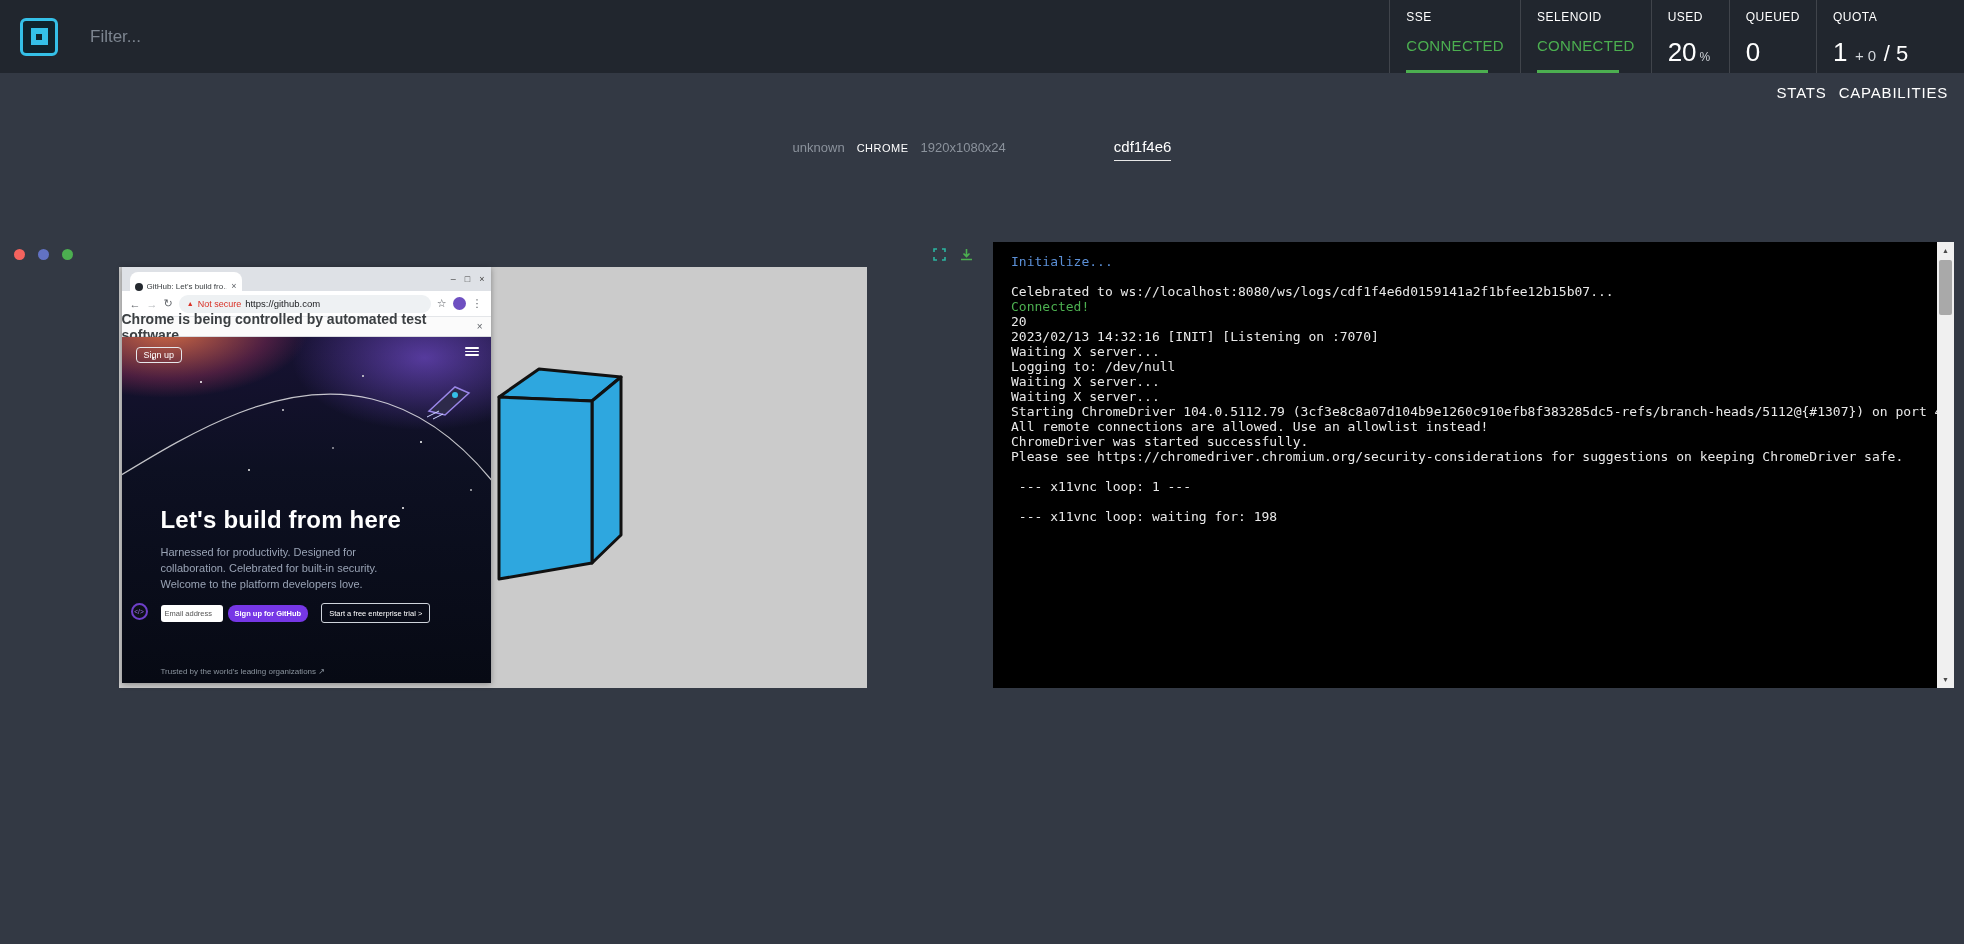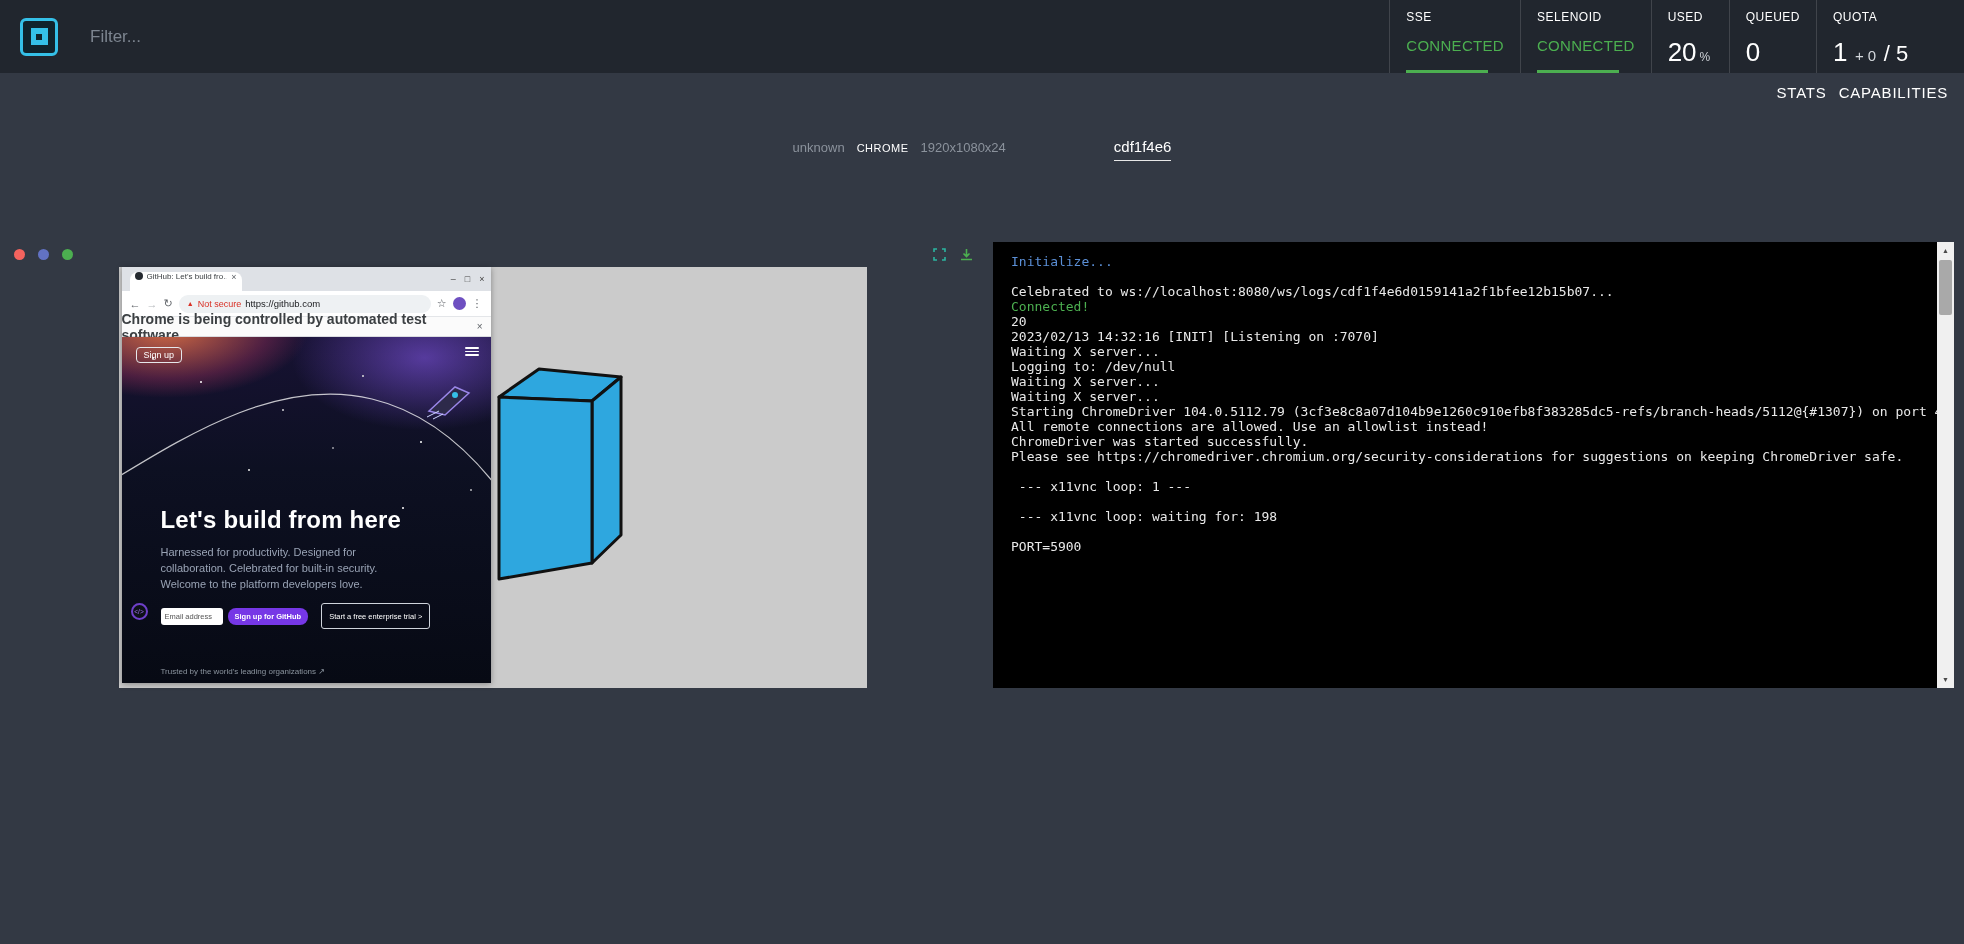--- a/index.html
+++ b/index.html
@@ -50,21 +50,21 @@
   .dot-red{background:#f4635e;}
   .dot-blue{background:#6272c3;}
   .dot-green{background:#4caf50;}
   .vnc-icons{margin-left:auto;margin-right:12px;display:flex;gap:14px;align-items:center;}
   .vnc-icon{cursor:pointer;display:flex;}
   .vnc-screen{width:748px;height:421px;margin:0 auto;background:#cbcbcb;position:relative;cursor:pointer;}
 
   
   .browser{position:absolute;left:3px;top:0;width:369px;height:416px;background:#fff;box-shadow:0 1px 6px rgba(0,0,0,0.35);font-family:"Liberation Sans",sans-serif;}
   .tabstrip{height:24px;background:#dee1e6;display:flex;align-items:center;}
-  .tab{margin-left:8px;margin-top:5px;width:112px;height:19px;background:#fff;border-radius:8px 8px 0 0;display:flex;align-items:flex-start;padding:0 5px;gap:4px;align-self:flex-end;}
+  .tab{margin-left:8px;margin-top:5px;width:112px;height:19px;background:#fff;border-radius:8px 8px 0 0;display:flex;align-items:flex-end;padding:0 5px;gap:4px;align-self:flex-end;}
   .tab-favicon{width:8px;height:8px;border-radius:50%;background:#24292f;flex:none;}
   .tab-title{font-size:8px;color:#3c4043;white-space:nowrap;overflow:hidden;flex:1;}
   .tab-close{font-size:9px;color:#5f6368;}
   .win-controls{margin-left:auto;margin-right:6px;display:flex;gap:9px;font-size:9px;color:#444;}
   .toolbar{height:26px;background:#fff;display:flex;align-items:center;gap:6px;padding:0 8px;border-bottom:1px solid #e4e6e9;}
   .nav-ico{font-size:11px;color:#5f6368;}
   .nav-ico.dim{color:#b5b8bc;}
   .addr{flex:1;height:18px;background:#eef1f3;border-radius:9px;display:flex;align-items:center;padding:0 8px;gap:4px;overflow:hidden;}
   .warn-tri{font-size:7px;color:#d93025;}
   .not-secure{font-size:9px;color:#d93025;white-space:nowrap;}
@@ -83,21 +83,21 @@
   .swoosh{position:absolute;inset:0;pointer-events:none;}
   .signup-top{position:absolute;left:14px;top:10px;border:1px solid #e6e8ec;border-radius:4px;color:#fff;font-size:9px;padding:2px 7px;}
   .hamburger{position:absolute;right:12px;top:10px;width:14px;display:flex;flex-direction:column;gap:2px;}
   .hamburger span{display:block;height:1.5px;background:#fff;border-radius:1px;}
   .ship{position:absolute;right:14px;top:44px;}
   .hero-title{position:absolute;left:39px;top:169px;font-size:24px;font-weight:bold;color:#fff;letter-spacing:0.2px;}
   .hero-sub{position:absolute;left:39px;top:208px;width:252px;font-size:11px;line-height:1.45;color:#99a3b5;}
   .hero-form{position:absolute;left:39px;top:266px;display:flex;align-items:center;gap:5px;}
   .email-field{width:62px;height:17px;background:#fff;border-radius:3px;font-size:7.5px;color:#555;display:flex;align-items:center;padding:0 4px;white-space:nowrap;overflow:hidden;}
   .signup-btn{height:17px;background:#7637e6;border-radius:8px;color:#fff;font-size:7.5px;font-weight:bold;display:flex;align-items:center;padding:0 7px;white-space:nowrap;}
-  .trial-btn{margin-left:8px;height:26px;border:1px solid #cfd4dc;border-radius:3px;color:#fff;font-size:7.5px;display:flex;align-items:center;padding:0 7px;white-space:nowrap;}
+  .trial-btn{margin-left:8px;height:20px;border:1px solid #cfd4dc;border-radius:3px;color:#fff;font-size:7.5px;display:flex;align-items:center;padding:0 7px;white-space:nowrap;}
   .code-badge{position:absolute;left:9px;top:266px;width:17px;height:17px;border-radius:50%;border:2px solid #6e40c9;background:#0d1117;color:#a371f7;font-size:6.5px;display:flex;align-items:center;justify-content:center;}
   .trusted{position:absolute;left:39px;bottom:7px;font-size:8px;color:#8b949e;}
 
   
   .cube{position:absolute;left:376px;top:96px;}
 
   
   .terminal{flex:1;margin-left:8px;background:#000;position:relative;padding:12px 40px 12px 18px;overflow:hidden;}
   .tline{font-family:"DejaVu Sans Mono","Liberation Mono",monospace;font-size:13px;line-height:15px;height:15px;color:#e9e9e9;white-space:pre;}
   .tline.info{color:#5b8fd6;}
@@ -277,21 +277,20 @@
           <div class="tline">Waiting X server...</div>
           <div class="tline">Starting ChromeDriver 104.0.5112.79 (3cf3e8c8a07d104b9e1260c910efb8f383285dc5-refs/branch-heads/5112@{#1307}) on port 4444</div>
           <div class="tline">All remote connections are allowed. Use an allowlist instead!</div>
           <div class="tline">ChromeDriver was started successfully.</div>
           <div class="tline">Please see https://chromedriver.chromium.org/security-considerations for suggestions on keeping ChromeDriver safe.</div>
           <div class="tline">&nbsp;</div>
           <div class="tline"> --- x11vnc loop: 1 ---</div>
           <div class="tline">&nbsp;</div>
           <div class="tline"> --- x11vnc loop: waiting for: 198</div>
           <div class="tline">&nbsp;</div>
-          <div class="tline">PORT=5900</div>
         </div>
       <div class="scrollbar">
         <div class="scroll-btn">▲</div>
         <div class="scroll-thumb"></div>
         <div class="scroll-btn down">▼</div>
       </div>
     </section>
 
   </div>
 </div>

